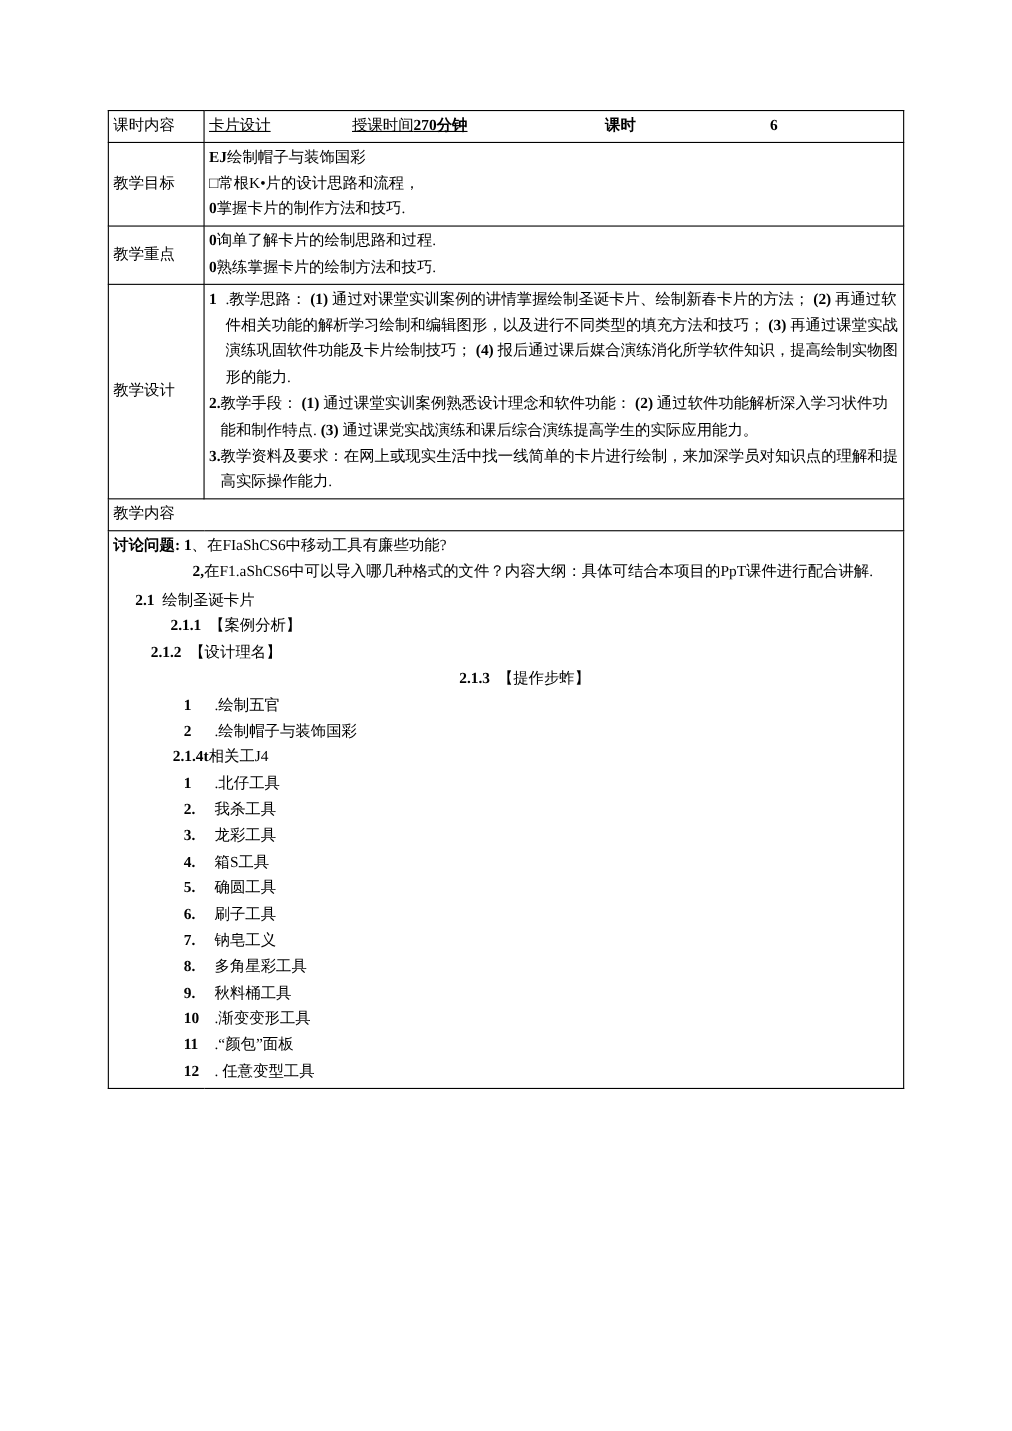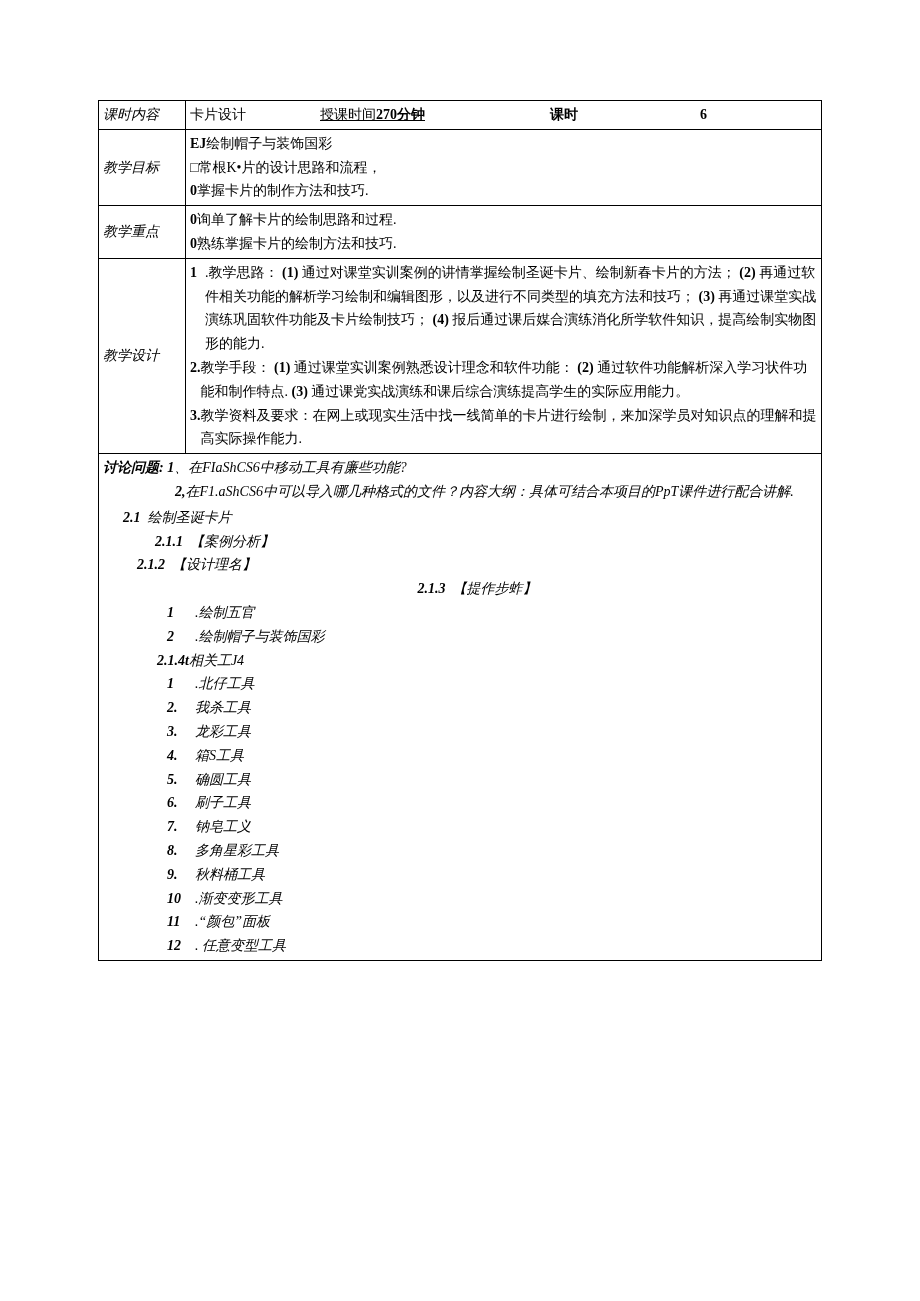--- a/index.html
+++ b/index.html
@@ -17,40 +17,40 @@
     border-collapse: collapse;
     width: 100%;
     table-layout: fixed;
   }
   table.main td, table.main th {
     border: 1px solid #000;
     padding: 2px 4px;
     vertical-align: top;
     font-weight: normal;
   }
-  .label-col { width: 78px; vertical-align: middle !important; font-style: italic; }
+  .label-col { width: 78px; vertical-align: middle !important; }
   .bold { font-weight: bold; }
-  .content-box { padding: 0 4px; font-style: italic; }
+  .content-box { padding: 0 4px; }
   .li-row { display: flex; }
   .li-num { font-weight: bold; margin-right: 8px; flex-shrink: 0; }
   .li-num-pad { font-weight: bold; width: 28px; text-align: left; flex-shrink:0; margin-left: 4px; }
   .sublist { margin-left: 60px; }
   .tool-list { margin-left: 60px; }
   .row1 td { vertical-align: middle; }
 </style>
 </head>
 <body>
 
 <table class="main">
   <tbody>
       <tr class="row1">
     <td class="label-col">课时内容</td>
     <td>
       <div style="display:flex;">
-        <div style="width:130px;">卡片设计</div>
+        <div style="width:130px;text-decoration:underline;">卡片设计</div>
         <div style="width:230px;text-decoration:underline;">
           <span>授课时间</span><span class="bold">270分钟</span>
         </div>
         <div style="width:150px;font-weight:bold;">课时</div>
         <div class="bold">6</div>
       </div>
     </td>
   </tr>
 
   <tr>
@@ -100,20 +100,23 @@
           <span>通过课党实战演练和课后综合演练提高学生的实际应用能力。</span>
         </div>
       </div>
       <div class="li-row">
         <div class="li-num" style="margin-right:0;">3.</div>
         <div>教学资料及要求：在网上或现实生活中找一线简单的卡片进行绘制，来加深学员对知识点的理解和提高实际操作能力.</div>
       </div>
     </td>
   </tr>
 
+  <tr>
+    <td colspan="2">教学内容</td>
+  </tr>
 
   <tr>
     <td colspan="2" class="content-box">
 
       <div>
         <span class="bold">讨论问题:</span>
         <span class="bold">1</span><span>、在FIaShCS6中移动工具有廉些功能?</span>
       </div>
       <div style="padding-left:72px;">
         <span class="bold">2,</span><span style="display:inline;text-align:center;">在F1.aShCS6中可以导入哪几种格式的文件？内容大纲：具体可结合本项目的PpT课件进行配合讲解.</span>

